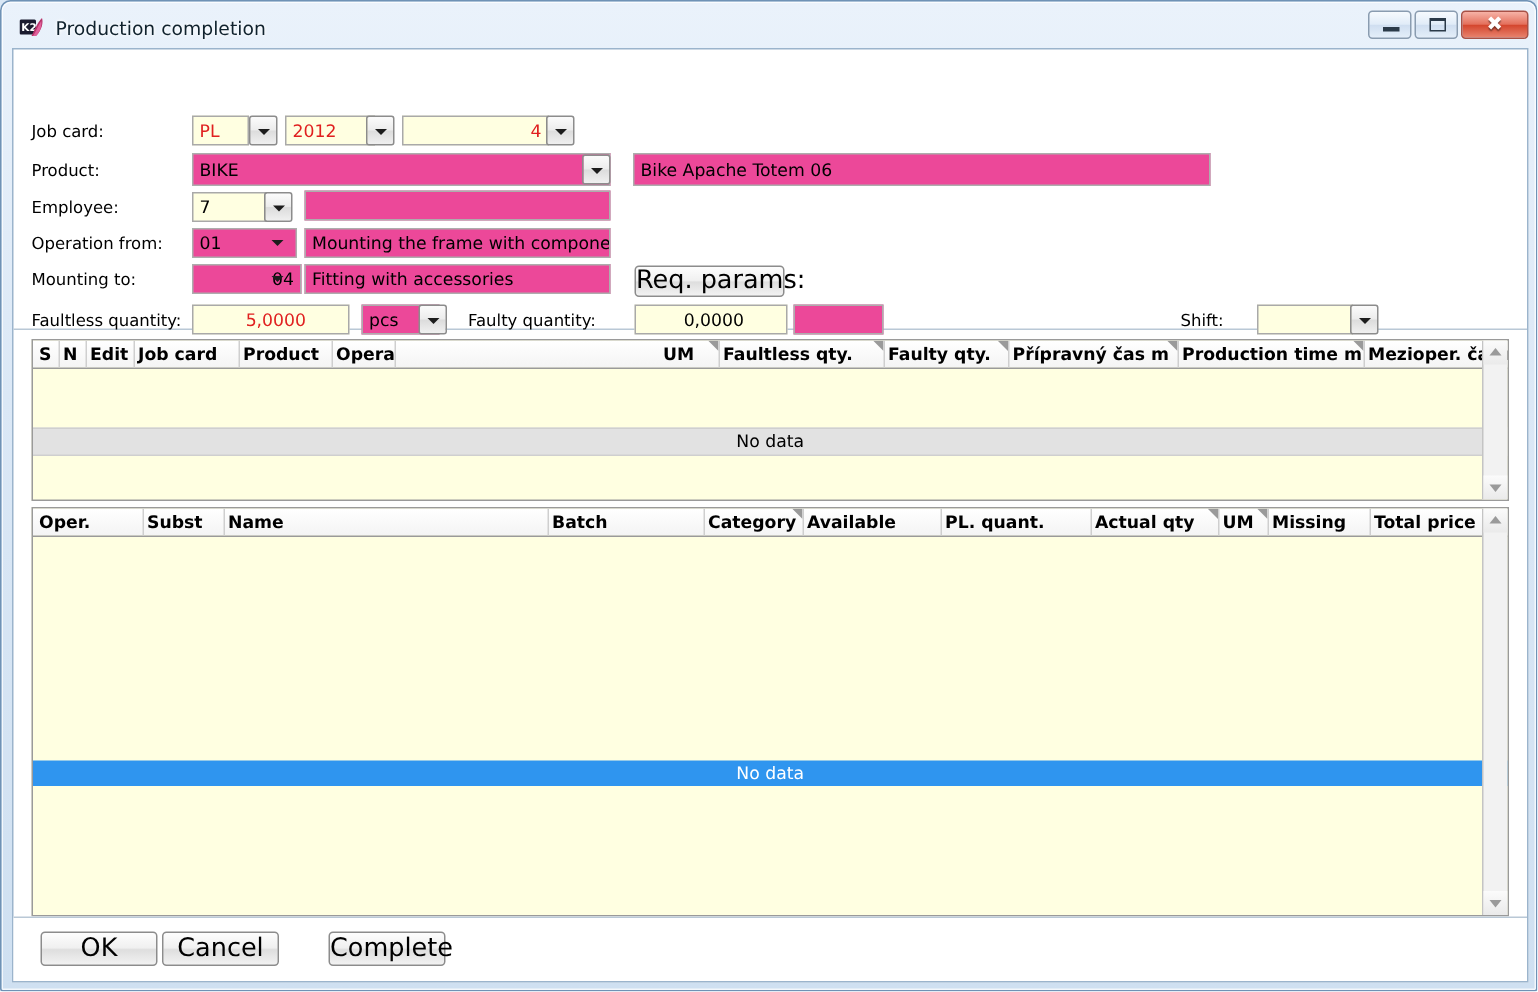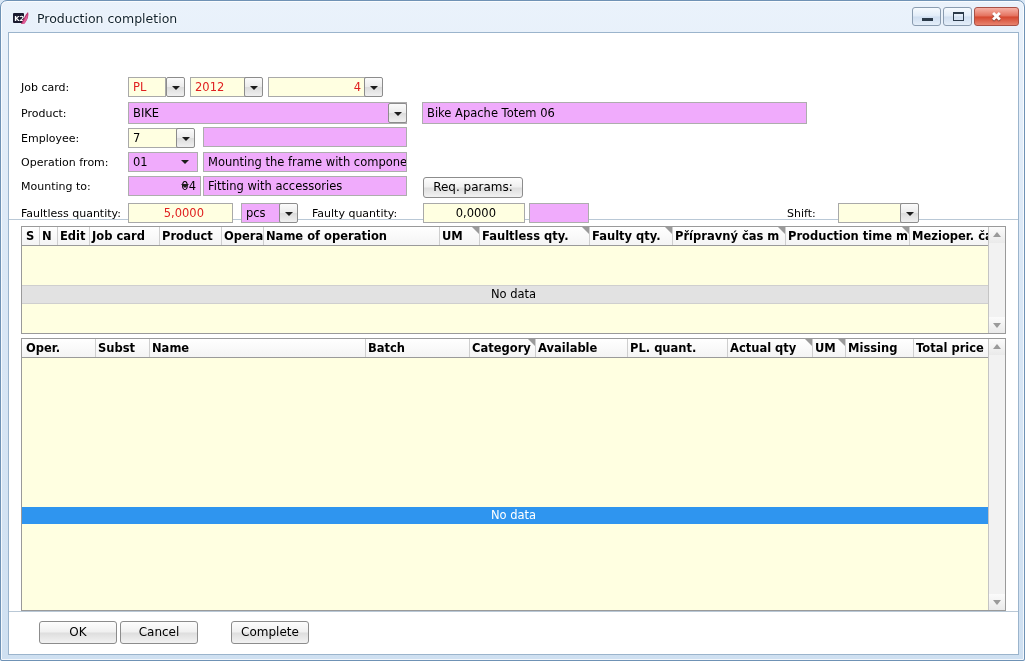--- a/index.html
+++ b/index.html
@@ -126,21 +126,21 @@
     border: 1px solid #a9a9a9;
     background: #ffffe1;
     font-size: 11.5px;
     line-height: 18px;
     height: 20px;
     padding: 0 4px;
     white-space: nowrap;
     overflow: hidden;
     color: #000;
   }
-  .fld.gray { background: #f0abfc; border-color: #adadad; }
+  .fld.gray { background: #ec4899; border-color: #adadad; }
   .fld.red { color: #e02020; }
   .fld.right { text-align: right; }
   .fld.tall { height: 22px; line-height: 20px; }
 
   
   .dropbtn {
     position: absolute;
     width: 19px; height: 20px;
     box-sizing: border-box;
     border: 1px solid #8c8c8c;
@@ -166,21 +166,21 @@
   }
 
   .btn {
     position: absolute;
     box-sizing: border-box;
     height: 21px;
     border: 1px solid #8c8c8c;
     border-radius: 3px;
     background: linear-gradient(to bottom, #fdfdfd 0%, #f0f0f0 47%, #dedede 53%, #f2f2f2 100%);
     font-family: "DejaVu Sans", sans-serif;
-    font-size: 12px;
+    font-size: 17px;
     line-height: 19px;
     text-align: center;
     color: #000;
     white-space: nowrap;
   }
   .starbtn {
     position: absolute;
     width: 21px; height: 20px;
     box-sizing: border-box;
     border: 1px solid #8c8c8c;
@@ -274,21 +274,21 @@
 
   
   .bottom-bar {
     position: absolute;
     left: 0; bottom: 0;
     width: 1009px; height: 43px;
     border-top: 1px solid #b9c8d6;
     box-sizing: border-box;
     background: #ffffff;
   }
-  .btn.big { height: 23px; line-height: 21px; margin-left: 12px; }
+  .btn.big { height: 23px; line-height: 21px; }
 </style>
 </head>
 <body>
 
 <div id="app">
   <div class="win-frame">
 
     <div class="titlebar">
       <div class="title-icon">
         <svg width="17" height="16" viewBox="0 0 17 16">
@@ -389,21 +389,20 @@
       </div>
 
       <div class="grid" id="grid-operations" style="left:12px; top:193px; width:985px; height:108px;">
         <div class="grid-head" id="grid-operations-head">
             <div class="hcell" style="left: 2px; width: 16px;"><span>S</span></div>
             <div class="hcell" style="left: 18px; width: 18px;"><span>N</span></div>
             <div class="hcell" style="left: 36px; width: 32px;"><span>Edit</span></div>
             <div class="hcell" style="left: 68px; width: 70px;"><span>Job card</span></div>
             <div class="hcell" style="left: 138px; width: 62px;"><span>Product</span></div>
             <div class="hcell" style="left: 200px; width: 42px;"><span>Operat</span></div>
-            <div class="hcell" style="left: 242px; width: 176px;"><span>Name of operation</span></div>
             <div class="hcell" style="left: 418px; width: 40px;"><span>UM</span><span class="tri"></span></div>
             <div class="hcell r" style="left: 458px; width: 110px;"><span>Faultless qty.</span><span class="tri"></span></div>
             <div class="hcell r" style="left: 568px; width: 83px;"><span>Faulty qty.</span><span class="tri"></span></div>
             <div class="hcell" style="left: 651px; width: 113px;"><span>Přípravný čas m</span><span class="tri"></span></div>
             <div class="hcell" style="left: 764px; width: 124px;"><span>Production time m</span><span class="tri"></span></div>
             <div class="hcell" style="left: 888px; width: 110px;"><span>Mezioper. čas m</span></div>
           </div>
         <div class="nodata-row grayrow" style="top:58px;">No data</div>
         <div class="vscroll" style="height:106px;">
           <div class="sb-arrow up"></div>

